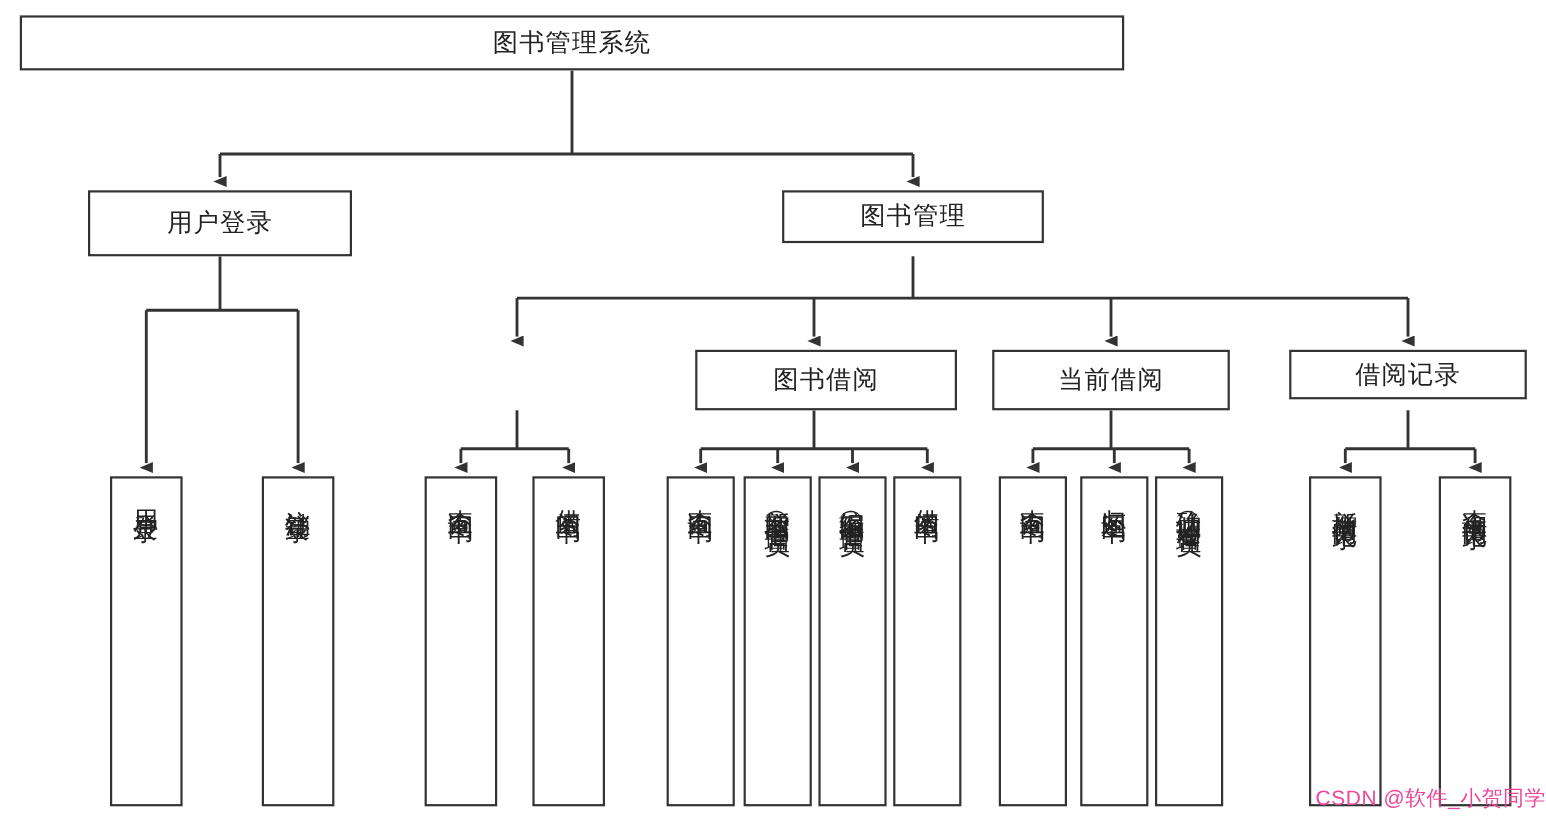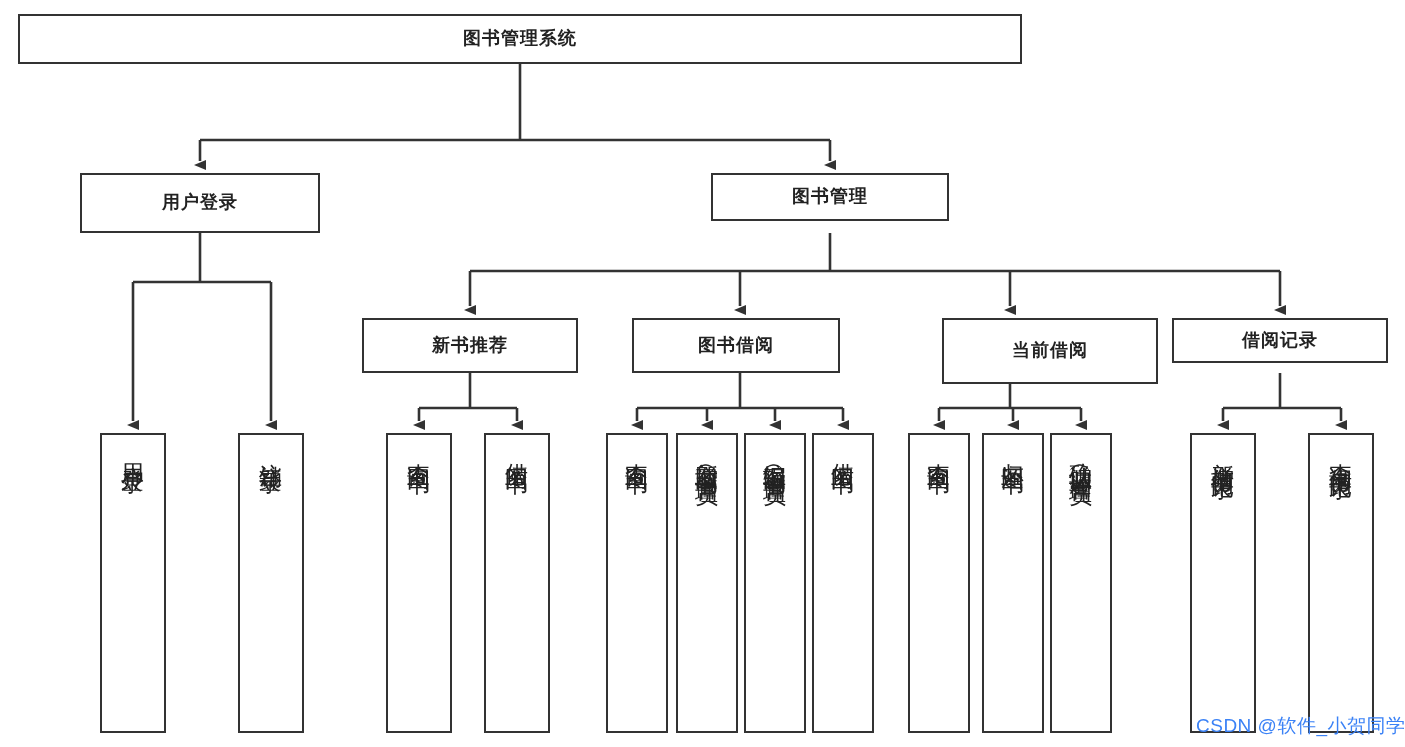--- a/index.html
+++ b/index.html
@@ -30,45 +30,44 @@
     position: absolute;
     box-sizing: border-box;
     background: #ffffff;
     border: 2px solid #333333;
     display: flex;
     align-items: center;
     justify-content: center;
     color: #222222;
   }
   .node.horiz {
-    font-size: 18px;
+    font-size: 23px;
     letter-spacing: 1px;
     line-height: 1.1;
-    font-weight: bold;
   }
   .node.vert {
     align-items: flex-start;
     padding-top: 10px;
   }
   .vlabel {
     writing-mode: vertical-rl;
     text-orientation: upright;
     font-size: 23px;
     line-height: 1.22;
     letter-spacing: 3px;
     white-space: nowrap;
     text-align: left;
   }
   .title-node {
     font-size: 24px;
   }
   .watermark {
     position: absolute;
     font-size: 19px;
-    color: #3b82f6;
+    color: #ec4899;
     white-space: nowrap;
     letter-spacing: 0.5px;
   }
 </style>
 </head>
 <body>
 
 <div id="canvas">
 
   <svg class="edges" viewBox="0 0 1405 747" xmlns="http://www.w3.org/2000/svg">
@@ -125,27 +124,24 @@
     <span>图书管理系统</span>
   </div>
 
   <div class="node horiz" id="node-l1-0" style="left: 80px; top: 173px; width: 240px; height: 60px;">
     <span>用户登录</span>
   </div>
   <div class="node horiz" id="node-l1-1" style="left: 711px; top: 173px; width: 238px; height: 48px;">
     <span>图书管理</span>
   </div>
 
-  <div class="node horiz" id="node-l2-0" style="left: 362px; top: 318px; width: 216px; height: 55px;">
-    <span>新书推荐</span>
-  </div>
-  <div class="node horiz" id="node-l2-1" style="left: 632px; top: 318px; width: 208px; height: 55px; text-align: center;">
+  <div class="node horiz" id="node-l2-1" style="left: 632px; top: 318px; width: 238px; height: 55px; text-align: center;">
     <span>图书借阅</span>
   </div>
-  <div class="node horiz" id="node-l2-2" style="left: 902px; top: 318px; width: 216px; height: 66px; margin-left: 40px;">
+  <div class="node horiz" id="node-l2-2" style="left: 902px; top: 318px; width: 216px; height: 55px;">
     <span>当前借阅</span>
   </div>
   <div class="node horiz" id="node-l2-3" style="left: 1172px; top: 318px; width: 216px; height: 45px;">
     <span>借阅记录</span>
   </div>
 
   <div class="node vert" id="node-leaf-0" style="left: 100px; top: 433px; width: 66px; height: 300px;">
     <span class="vlabel">用户登录</span>
   </div>
   <div class="node vert" id="node-leaf-1" style="left: 238px; top: 433px; width: 66px; height: 300px;">

